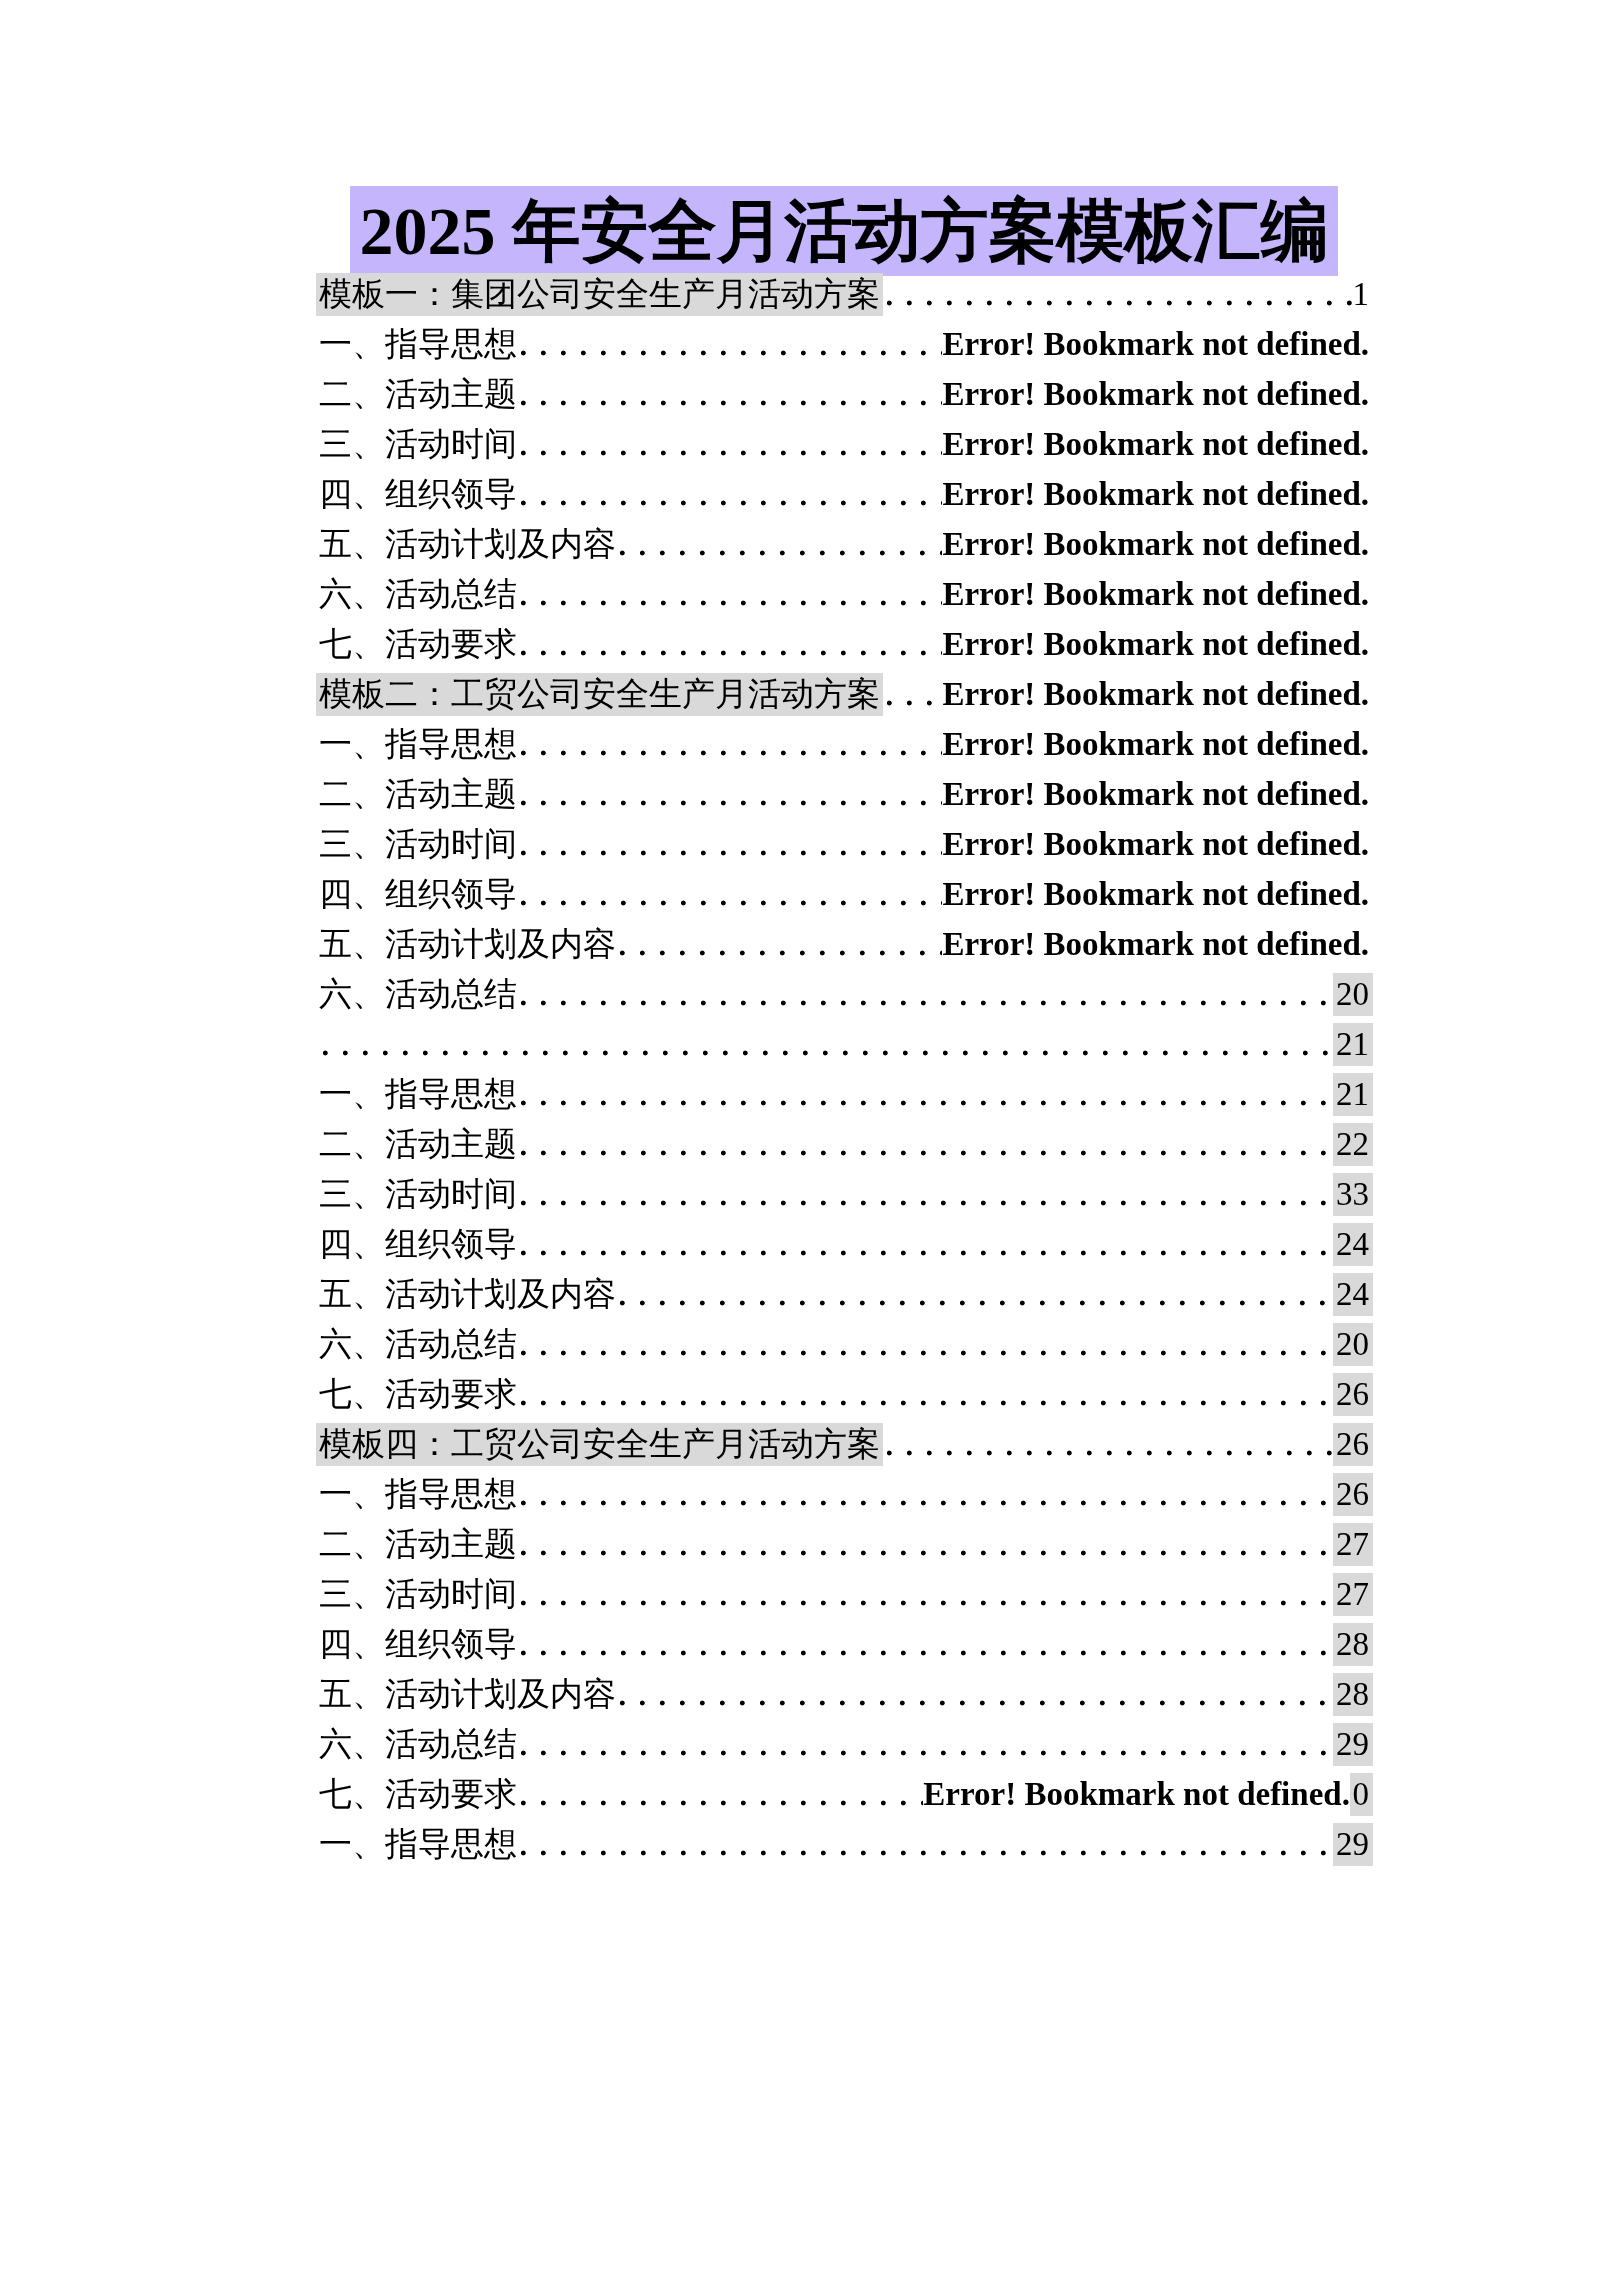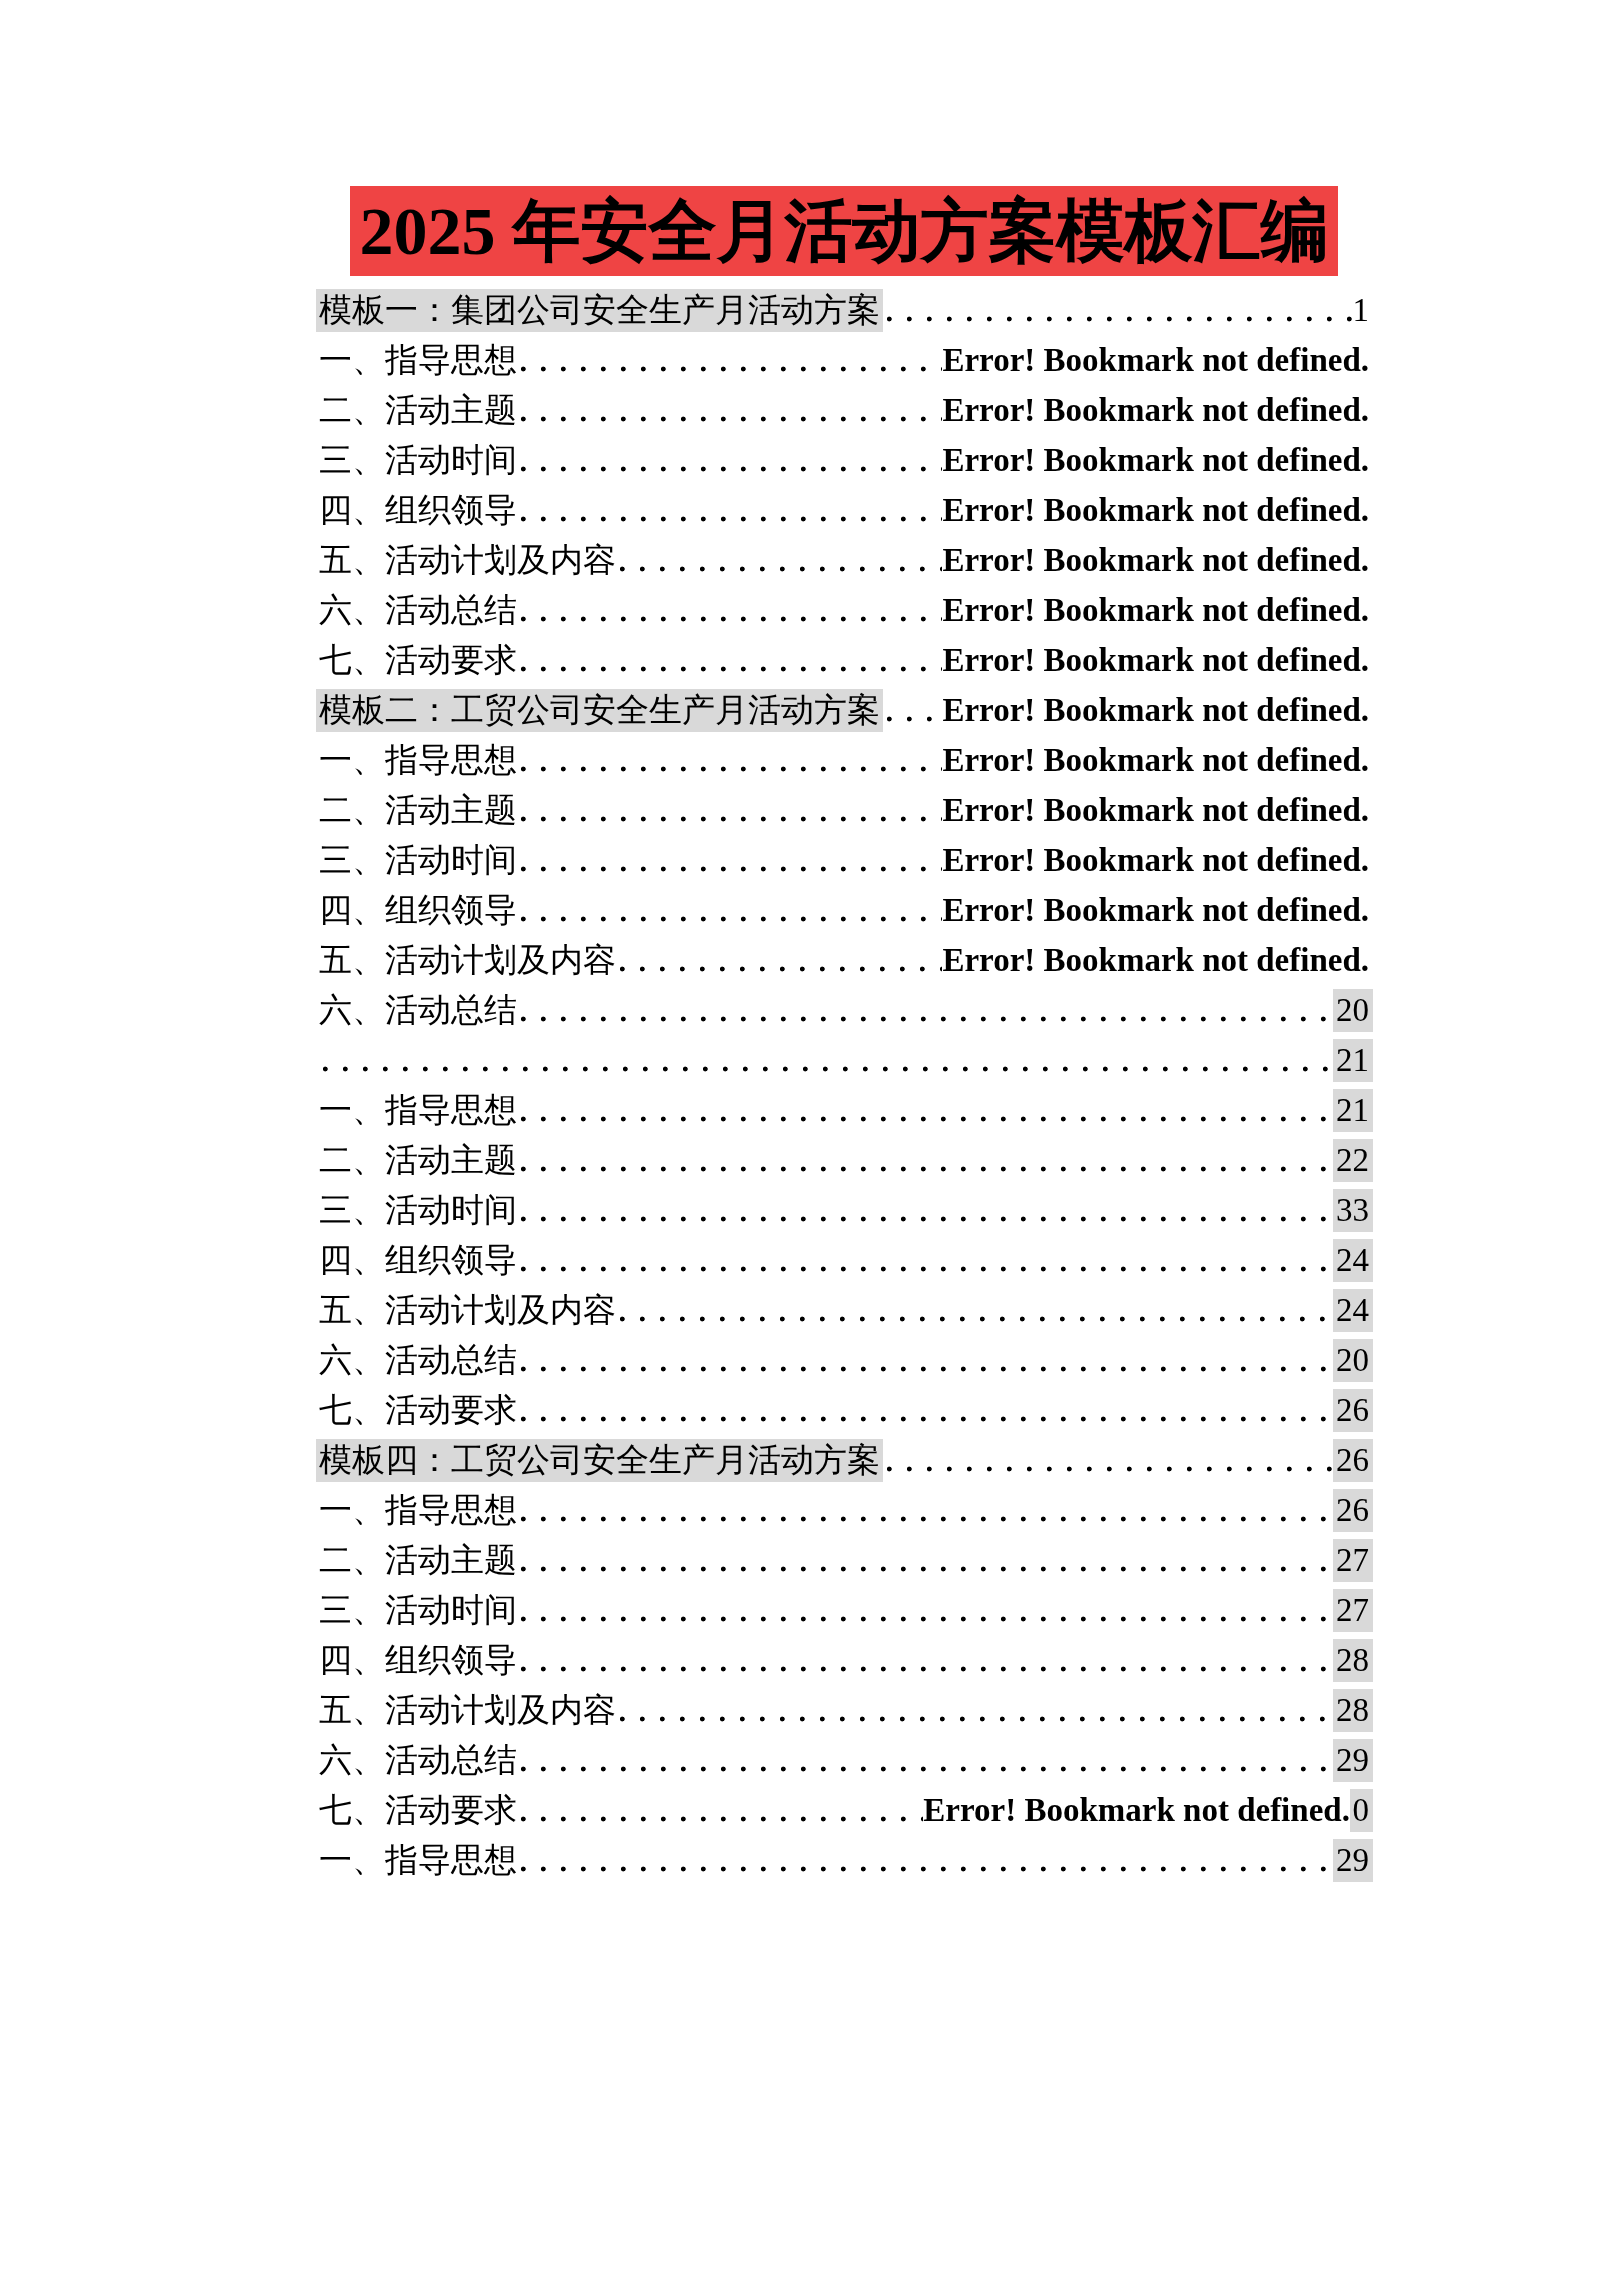--- a/index.html
+++ b/index.html
@@ -21,34 +21,34 @@
     overflow: hidden;
   }
   .doc-title {
     text-align: center;
     font-size: 68px;
     font-weight: bold;
     line-height: 1.0;
     white-space: nowrap;
   }
   .doc-title .hl-yellow {
-    background: #ef4444;
+    background: #c4b5fd;
     padding: 6.5px 9.2px 7.9px 9.2px;
     white-space: pre;
   }
   .toc-heading {
     text-align: center;
     font-size: 55px;
     font-weight: bold;
     margin-top: 90px;
     line-height: 1.1;
     white-space: pre;
   }
   .toc {
-    margin-top: 21px;
+    margin-top: 5px;
     font-family: Liberation Serif, serif;
   }
   .row {
     display: flex;
     align-items: center;
     height: 50px;
     font-size: 33px;
   }
   .row > span {
     line-height: 43px;

